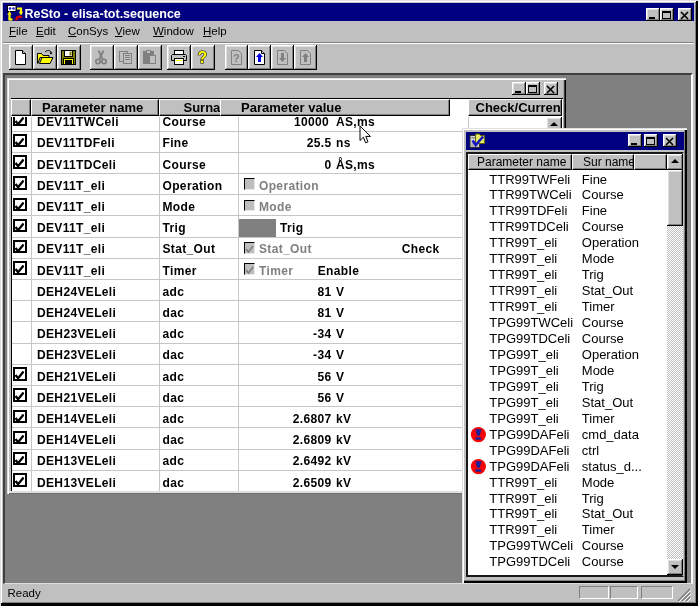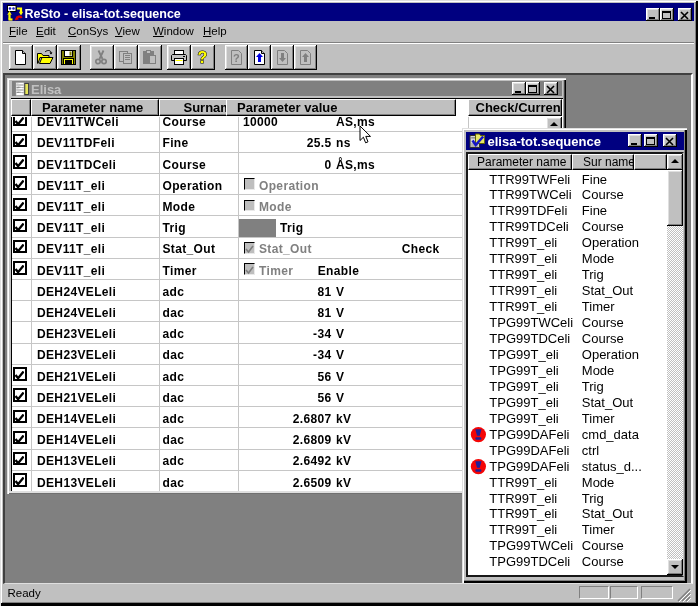--- a/index.html
+++ b/index.html
@@ -209,61 +209,52 @@
     <path d="M3.5 1.5 h7 l3 3 v11 h-10 z" fill="#c0c0c0" stroke="#808080"></path>
     <path d="M8.5 13 v-6" stroke="#808080" stroke-width="3"></path>
     <path d="M8.5 4 l-3.5 4 h7 z" fill="#808080"></path>
   </svg>
     </div>
 </div>
 
 <div id="client" class="abs"></div>
 
 <div id="elisa" class="win">
-  <div id="elisa-title" class="abs">
-    <svg class="abs" style="left:3px;top:1px" width="15" height="14" viewBox="0 0 15 14">
-      <rect x="1" y="0.5" width="8" height="13" fill="#fff" stroke="#a0a0a0" stroke-width="0.6"></rect>
-      <path d="M1.5 3 h7 M1.5 5.5 h7 M1.5 8 h7 M1.5 10.5 h7" stroke="#909090" stroke-width="1.1"></path>
-      <path d="M2 1.5 l6 2 M2 4 l6 2 M2 6.5 l6 2 M2 9 l6 2" stroke="#c8c8c8" stroke-width="0.8"></path>
-      <rect x="9.8" y="1.5" width="3.7" height="11" fill="#e6e65a" stroke="#404040" stroke-width="1"></rect>
-    </svg>
-    <div class="wtext">Elisa</div>
-  </div>
   <div class="wbtn" style="left:505px;top:3.5px"><svg width="14" height="13">
         <rect x="3" y="8" width="6" height="2" fill="#000"></rect>
       </svg></div>
   <div class="wbtn" style="left:519px;top:3.5px"><svg width="14" height="13">
         <rect x="2.5" y="2.5" width="8" height="7" fill="none" stroke="#000"></rect>
         <rect x="2.5" y="2" width="8" height="2" fill="#000"></rect>
       </svg></div>
   <div class="wbtn" style="left:537px;top:3.5px"><svg width="14" height="13">
         <path d="M3 3 l7 7 M10 3 l-7 7" stroke="#000" stroke-width="1.6"></path>
       </svg></div>
   <div id="elisa-list" class="abs">
 
     <div class="ehcell" style="left:0;width:20px"></div>
     <div class="ehcell" style="left:20px;width:127.5px;padding-left:10px">Parameter name</div>
     <div class="ehcell" style="left:147.5px;width:79px;padding-left:24px">Surname</div>
-    <div class="ehcell" style="left:215px;width:230px;padding-left:10px">Parameter value</div>
+    <div class="ehcell" style="left:209px;width:230px;padding-left:20px">Parameter value</div>
     <div class="ehcell" style="left:456.5px;width:94.5px;padding-left:7px">Check/Curren</div>
 
     <div class="abs" style="left:0;top:18px;width:1.3px;height:373.5px;background:#000;z-index:5"></div>
     <div class="abs" style="left:0;top:18px;width:551px;height:373.5px;overflow:hidden">
       <div id="elisa-rows" class="abs">
           <div class="erow" style="top:0.0px">
             <div class="egrid" style="left:20px"></div>
             <div class="egrid" style="left:147.5px"></div>
             <div class="egrid" style="left:226.5px"></div>
             <div class="egrid" style="left:456.5px"></div>
             <div class="cb"><svg width="9" height="9" viewBox="0 0 9 9">
                 <path d="M0.5 4 l2.6 3.2 L8.6 0.6" fill="none" stroke="#000" stroke-width="2.4"></path>
               </svg></div>
             <span style="left:26px">DEV11TWCeli</span>
             <span style="left:151.5px">Course</span>
-            <span style="left:232px;width:94px;text-align:left">10000</span>
+            <span style="left:224px;width:94px;text-align:right">10000</span>
             <span style="left:325px">ÅS,ms</span>
           </div>
           <div class="erow" style="top:21.2px">
             <div class="egrid" style="left:20px"></div>
             <div class="egrid" style="left:147.5px"></div>
             <div class="egrid" style="left:226.5px"></div>
             <div class="egrid" style="left:456.5px"></div>
             <div class="cb"><svg width="9" height="9" viewBox="0 0 9 9">
                 <path d="M0.5 4 l2.6 3.2 L8.6 0.6" fill="none" stroke="#000" stroke-width="2.4"></path>
               </svg></div>
@@ -487,21 +478,20 @@
 
 <div id="seq" class="win">
   <div id="seq-title" class="abs">
     <svg class="abs" style="left:3px;top:1.5px" width="16" height="15" viewBox="0 0 16 15">
       <rect x="1" y="2.5" width="9.5" height="12" fill="#d8d8d8" stroke="#303030"></rect>
       <rect x="2.2" y="4" width="7" height="1.6" fill="#909090"></rect>
       <rect x="2.2" y="10" width="7" height="4" fill="#b0b0b0"></rect>
       <path d="M6.5 1 h4 l1 1.5 h4.2 v8 h-9.2 z" fill="#e8e868" stroke="#606000"></path>
       <path d="M3.5 7.5 l3.2 4.5 l7.5 -8.5" fill="none" stroke="#1515c8" stroke-width="2.6"></path>
     </svg>
-    <div class="wtext">elisa-tot.sequence</div>
     <div class="wbtn" style="left:162px;top:2px"><svg width="14" height="13">
           <rect x="3" y="8" width="6" height="2" fill="#000"></rect>
         </svg></div>
     <div class="wbtn" style="left:178px;top:2px"><svg width="14" height="13">
           <rect x="2.5" y="2.5" width="8" height="7" fill="none" stroke="#000"></rect>
           <rect x="2.5" y="2" width="8" height="2" fill="#000"></rect>
         </svg></div>
     <div class="wbtn" style="left:197px;top:2px"><svg width="14" height="13">
           <path d="M3 3 l7 7 M10 3 l-7 7" stroke="#000" stroke-width="1.6"></path>
         </svg></div>

